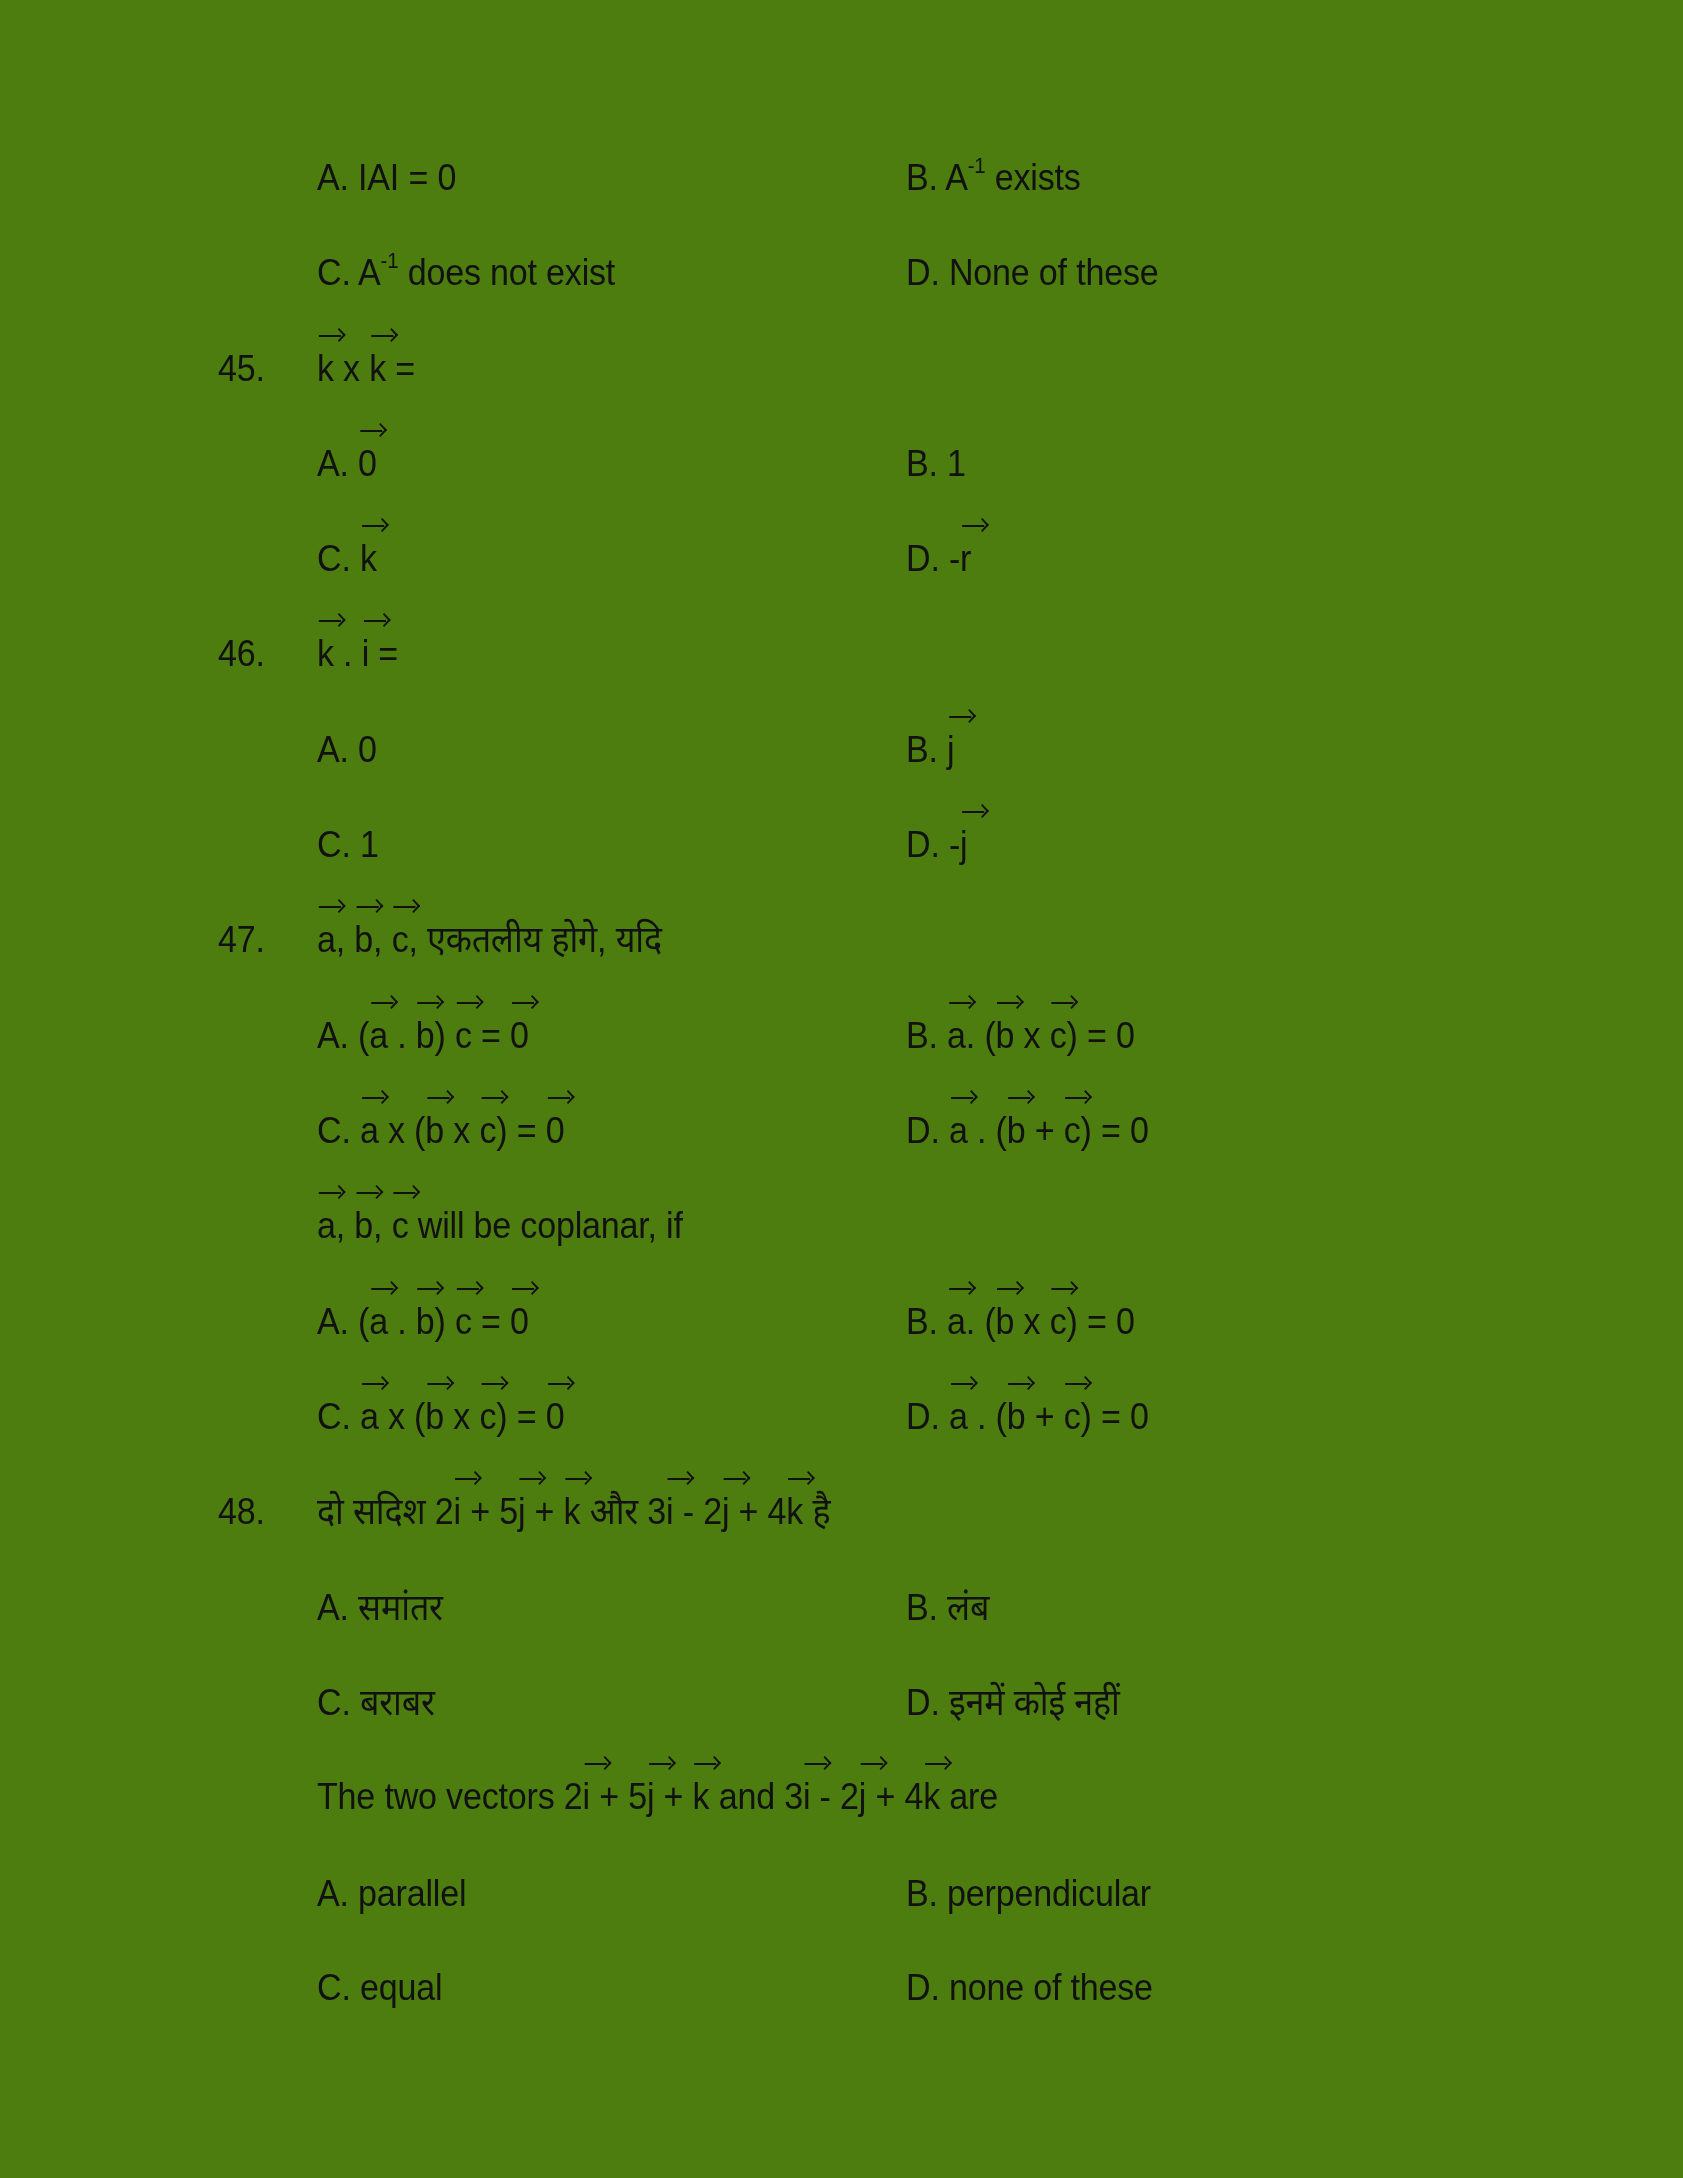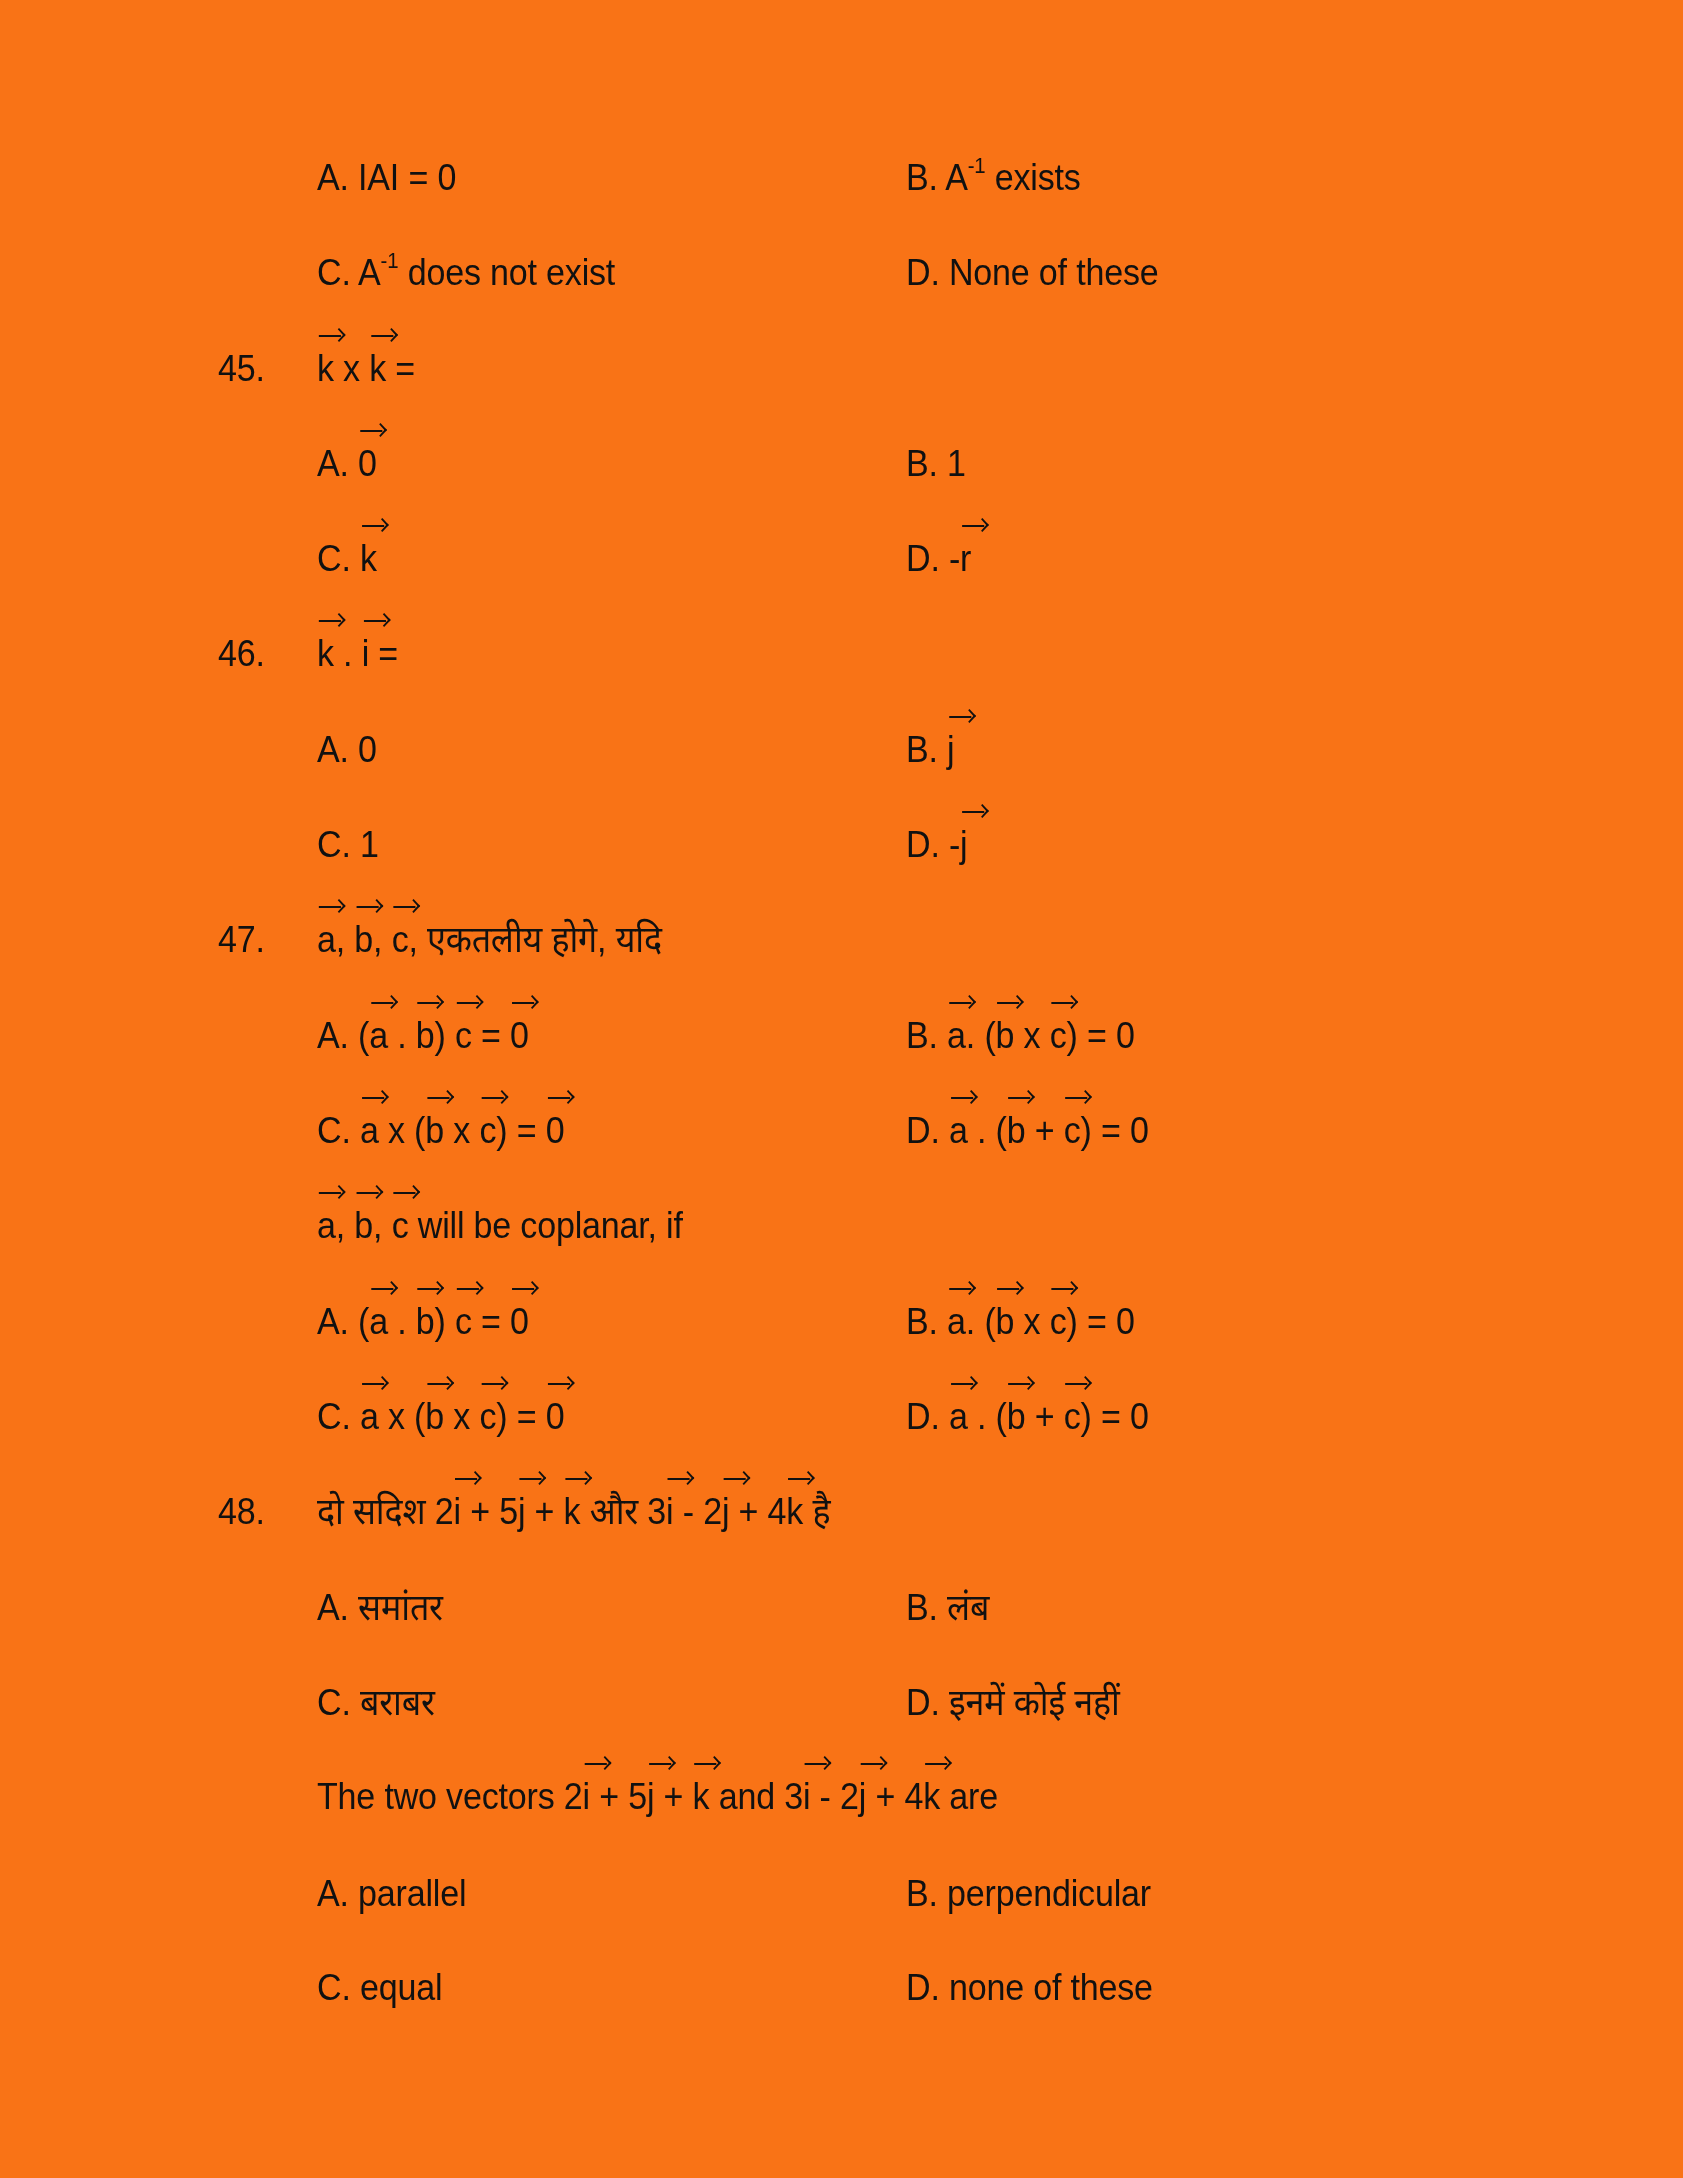--- a/index.html
+++ b/index.html
@@ -1,18 +1,18 @@
 <!DOCTYPE html>
 <html><head>
 <meta charset="utf-8">
 <style>
   html, body { margin: 0; padding: 0; background: #ffffff; }
   body { width: 1683px; height: 2178px; position: relative; overflow: hidden;
          font-family: "Liberation Sans", "DejaVu Sans", sans-serif; color: #111111; }
-  .page { position: absolute; left: 0; top: 0; width: 1683px; height: 2178px; background: #f97316; }
+  .page { position: absolute; left: 0; top: 0; width: 1683px; height: 2178px; background: #4d7c0f; }
   .row { position: absolute; font-size: 37px; line-height: 44px; white-space: nowrap;
          transform: scaleX(0.92); transform-origin: left center; letter-spacing: -0.2px; }
   .qnum { left: 218px; }
   .colA { left: 317px; }
   .colB { left: 906px; }
   .stem { left: 317px; }
   .vec { position: relative; display: inline-block; }
   .vec::before { content: ""; position: absolute; left: 2px; top: -12px; width: 24px; height: 2px; background: #111; }
   .vec::after { content: ""; position: absolute; left: 19px; top: -17px; width: 8px; height: 8px;
                 border-top: 2px solid #111; border-right: 2px solid #111; transform: rotate(45deg); }

